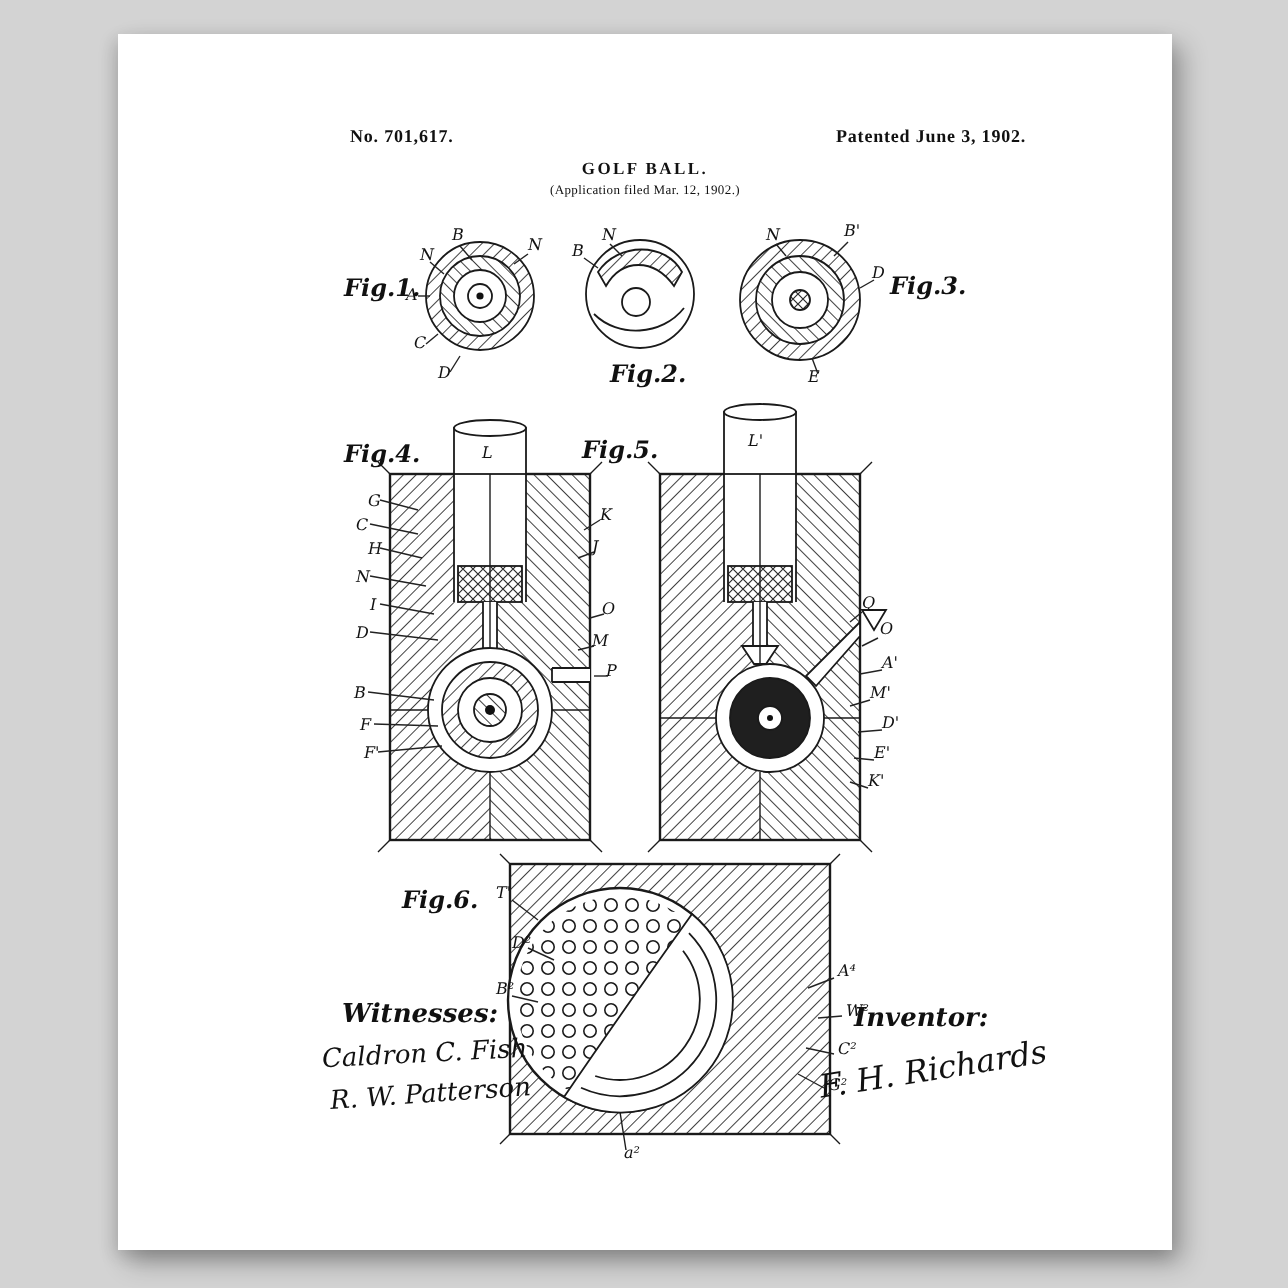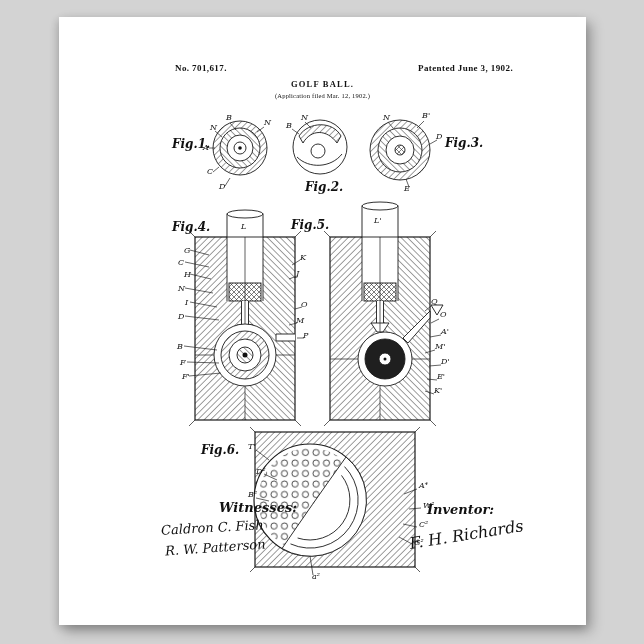--- a/index.html
+++ b/index.html
@@ -20,21 +20,21 @@
   }
   #hdr-no{left:116px;top:46px;text-align:right;}
   #hdr-name{left:0;right:0;top:46px;text-align:center;}
   #hdr-date{left:319px;top:46px;margin-left:40px;}
   #hdr-title{left:0;right:0;top:62px;text-align:center;font-size:8.5px;letter-spacing:1.2px;}
   #hdr-app{left:0;right:0;top:75px;text-align:center;font-size:6.5px;font-weight:normal;letter-spacing:.2px;}
   .script{
     position:absolute;color:#111;font-style:italic;white-space:nowrap;
     font-family:"DejaVu Serif", serif;
   }
-  #wit-label{left:112px;top:483px;font-size:13px;font-weight:bold;margin-left:48px;}
+  #wit-label{left:112px;top:483px;font-size:13px;font-weight:bold;}
   #wit-1{left:102px;top:503px;font-size:13px;transform:rotate(-3deg);}
   #wit-2{left:106px;top:523px;font-size:13px;transform:rotate(-4deg);}
   #inv-label{left:368px;top:485px;font-size:13px;font-weight:bold;}
   #inv-sig{left:350px;top:508px;font-size:16px;transform:rotate(-9deg);}
   .figlabel{
     fill:#111;font-family:"DejaVu Serif", serif;
     font-style:italic;font-weight:700;font-size:12px;
   }
   .ann{
     fill:#111;font-family:"DejaVu Serif", serif;

